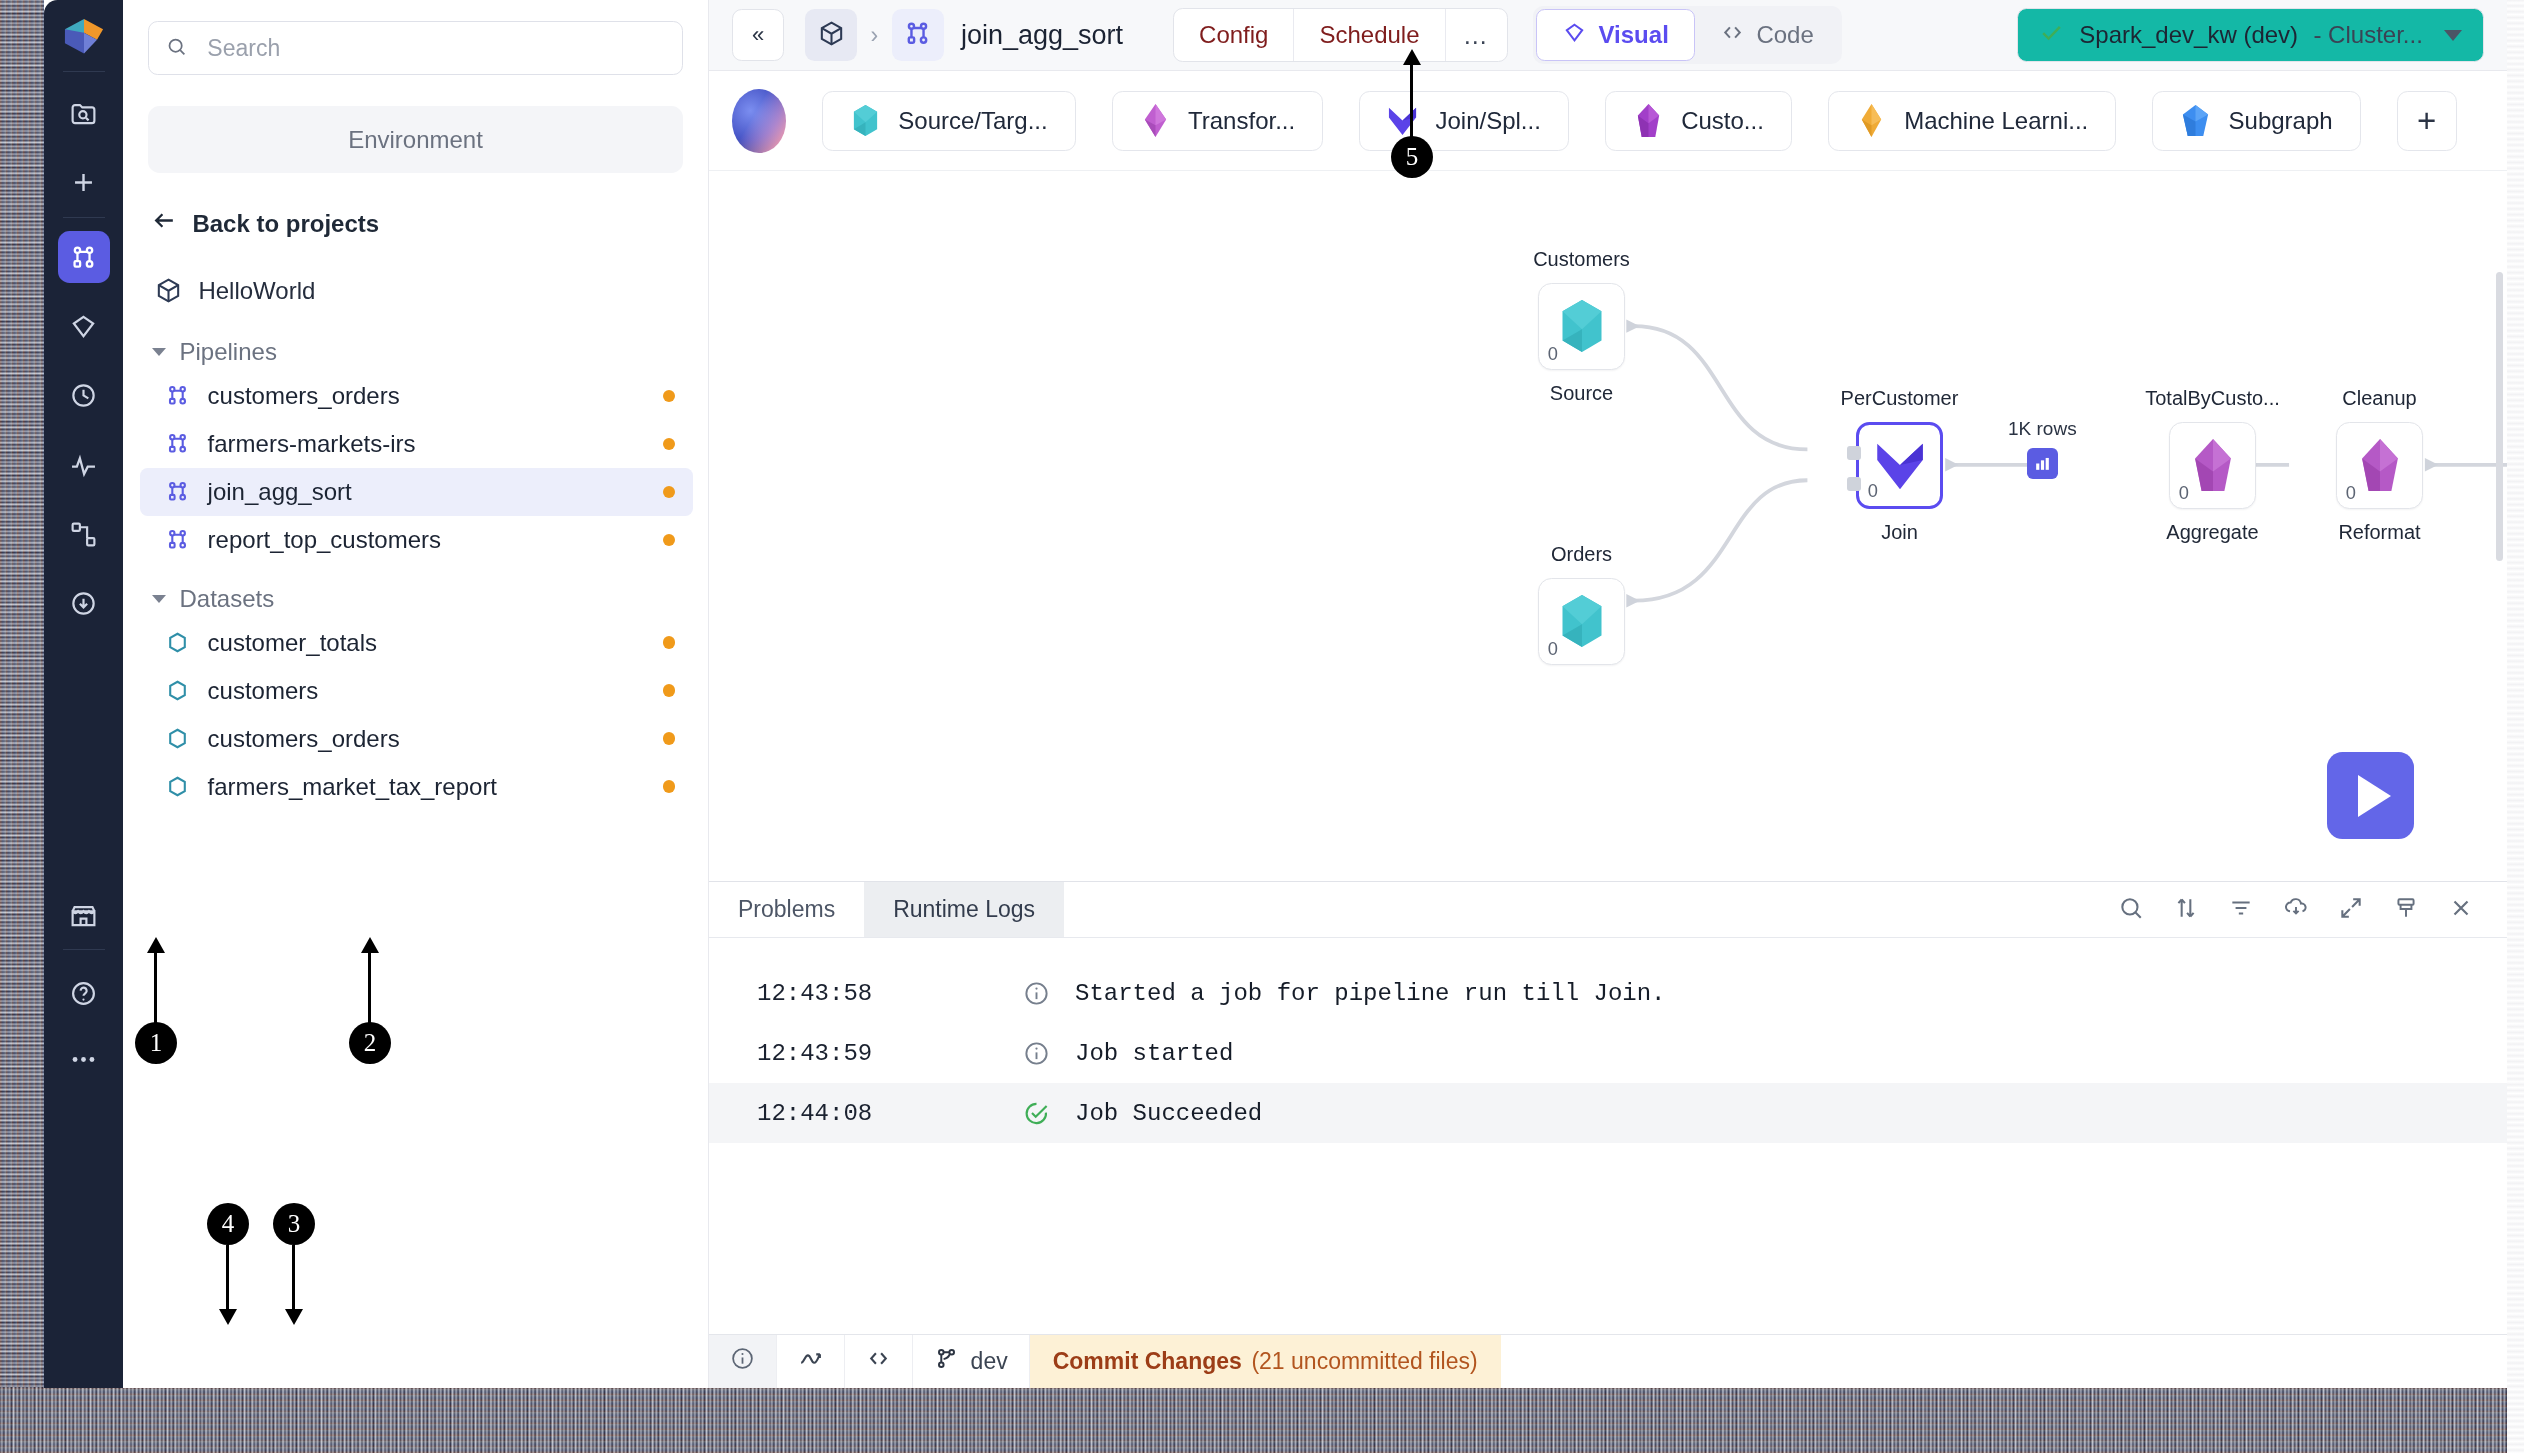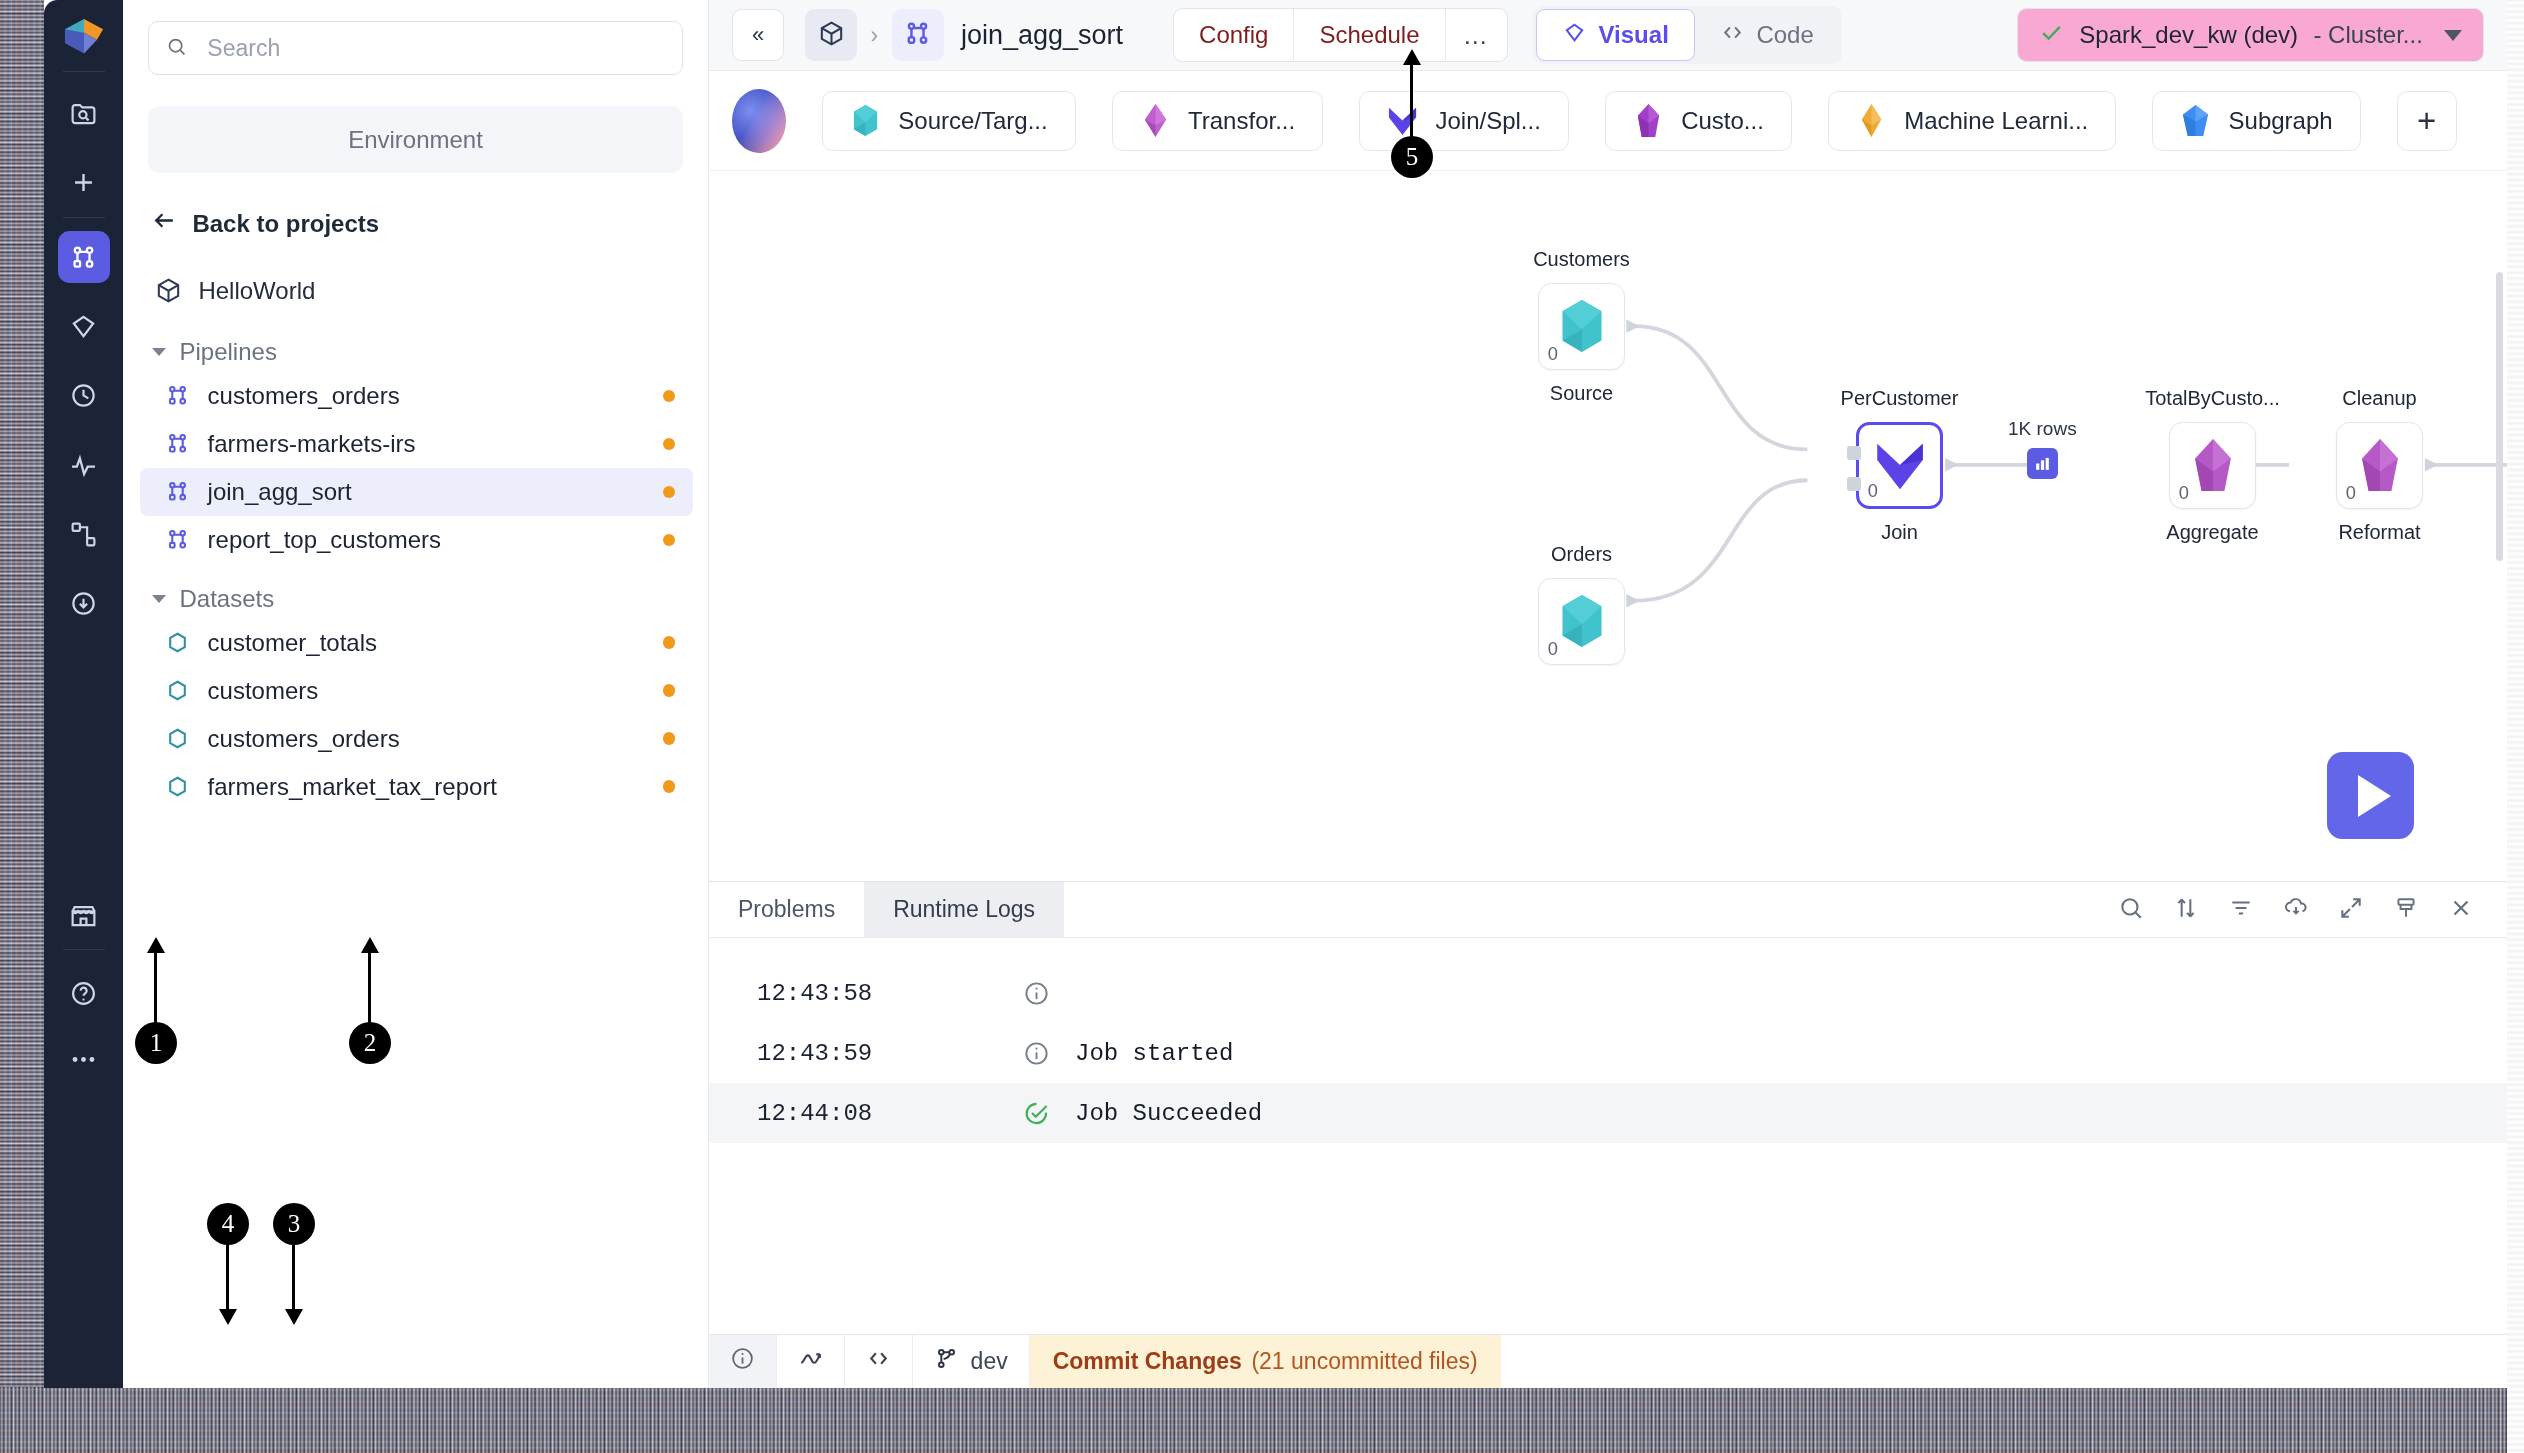--- a/index.html
+++ b/index.html
@@ -147,21 +147,21 @@
     background: #f1f2f6; border-radius: 10.6px; height: 58px; padding: 2.9px; }
   #tabs-right .t { display: flex; align-items: center; gap: 11.6px;
     padding: 0 25px; height: 52px; font-size: 24px; color: #6b7280;
     border-radius: 8.7px; cursor: pointer; }
   #tabs-right .t.active { background: #fff; color: #5b4cf0; font-weight: bold;
     border: 1.4px solid #c9c4f7; }
   #tabs-right svg { width: 25px; height: 25px; }
 
   #cluster {
     margin-left: auto; height: 54px; border: 1px solid #e2e4ea; border-radius: 9.6px;
-    background: #f9a8d4; display: flex; align-items: center; gap: 15.4px; padding: 0 21px;
+    background: #14b8a6; display: flex; align-items: center; gap: 15.4px; padding: 0 21px;
     font-size: 24px; color: #1d2533; cursor: pointer;
   }
   #cluster .check { color: #3fae57; font-size: 25px; font-weight: bold; }
   #cluster .muted { color: #3a4354; }
   #cluster .dd { width: 0; height: 0; border-left: 9.6px solid transparent;
     border-right: 9.6px solid transparent; border-top: 11.6px solid #4b5565; margin-left: 5.8px; }
 
   
   #palette {
     position: absolute; left: 0; top: 71px; right: 0; height: 100px;
@@ -793,20 +793,21 @@
 
         <div class="logrow" style="margin-top:25px">
           <span class="logtime">12:43:58</span>
           <span class="logicon">
             <svg viewBox="0 0 24 24" fill="none" stroke="#767f8d" stroke-width="1.7">
                 <circle cx="12" cy="12" r="9"></circle>
                 <path d="M12 11v6"></path>
                 <circle cx="12" cy="7.6" r="1" fill="#767f8d" stroke="none"></circle>
               </svg>
           </span>
+          <span class="logmsg">Started a job for pipeline run till Join.</span>
         </div>
         <div class="logrow">
           <span class="logtime">12:43:59</span>
           <span class="logicon">
             <svg viewBox="0 0 24 24" fill="none" stroke="#767f8d" stroke-width="1.7">
                 <circle cx="12" cy="12" r="9"></circle>
                 <path d="M12 11v6"></path>
                 <circle cx="12" cy="7.6" r="1" fill="#767f8d" stroke="none"></circle>
               </svg>
           </span>

